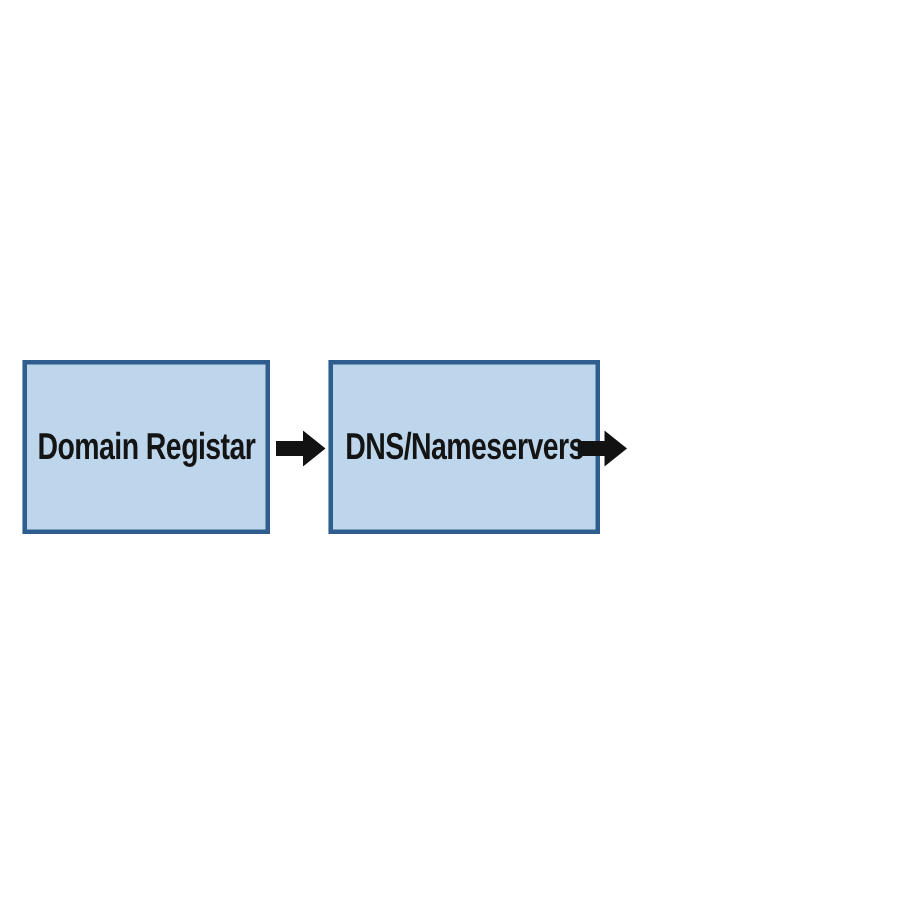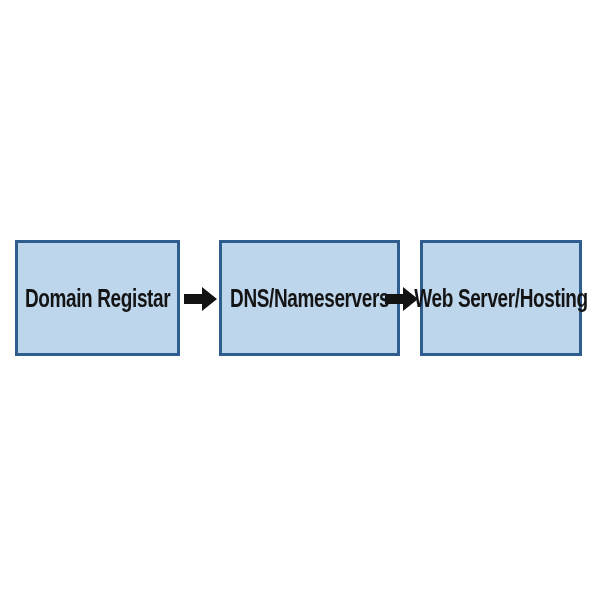--- a/index.html
+++ b/index.html
@@ -68,17 +68,14 @@
   </svg>
 
   <div class="flow-node node-2">
     <span class="node-label">DNS/Nameservers</span>
   </div>
 
   <svg class="flow-arrow arrow-2" viewBox="0 0 33 24" aria-hidden="true">
     <polygon points="0,7 18,7 18,0 33,12 18,24 18,17 0,17" fill="#121212"></polygon>
   </svg>
 
-  <div class="flow-node node-3">
-    <span class="node-label">Web Server/Hosting</span>
-  </div>
 
 </div>
 
 </body></html>

